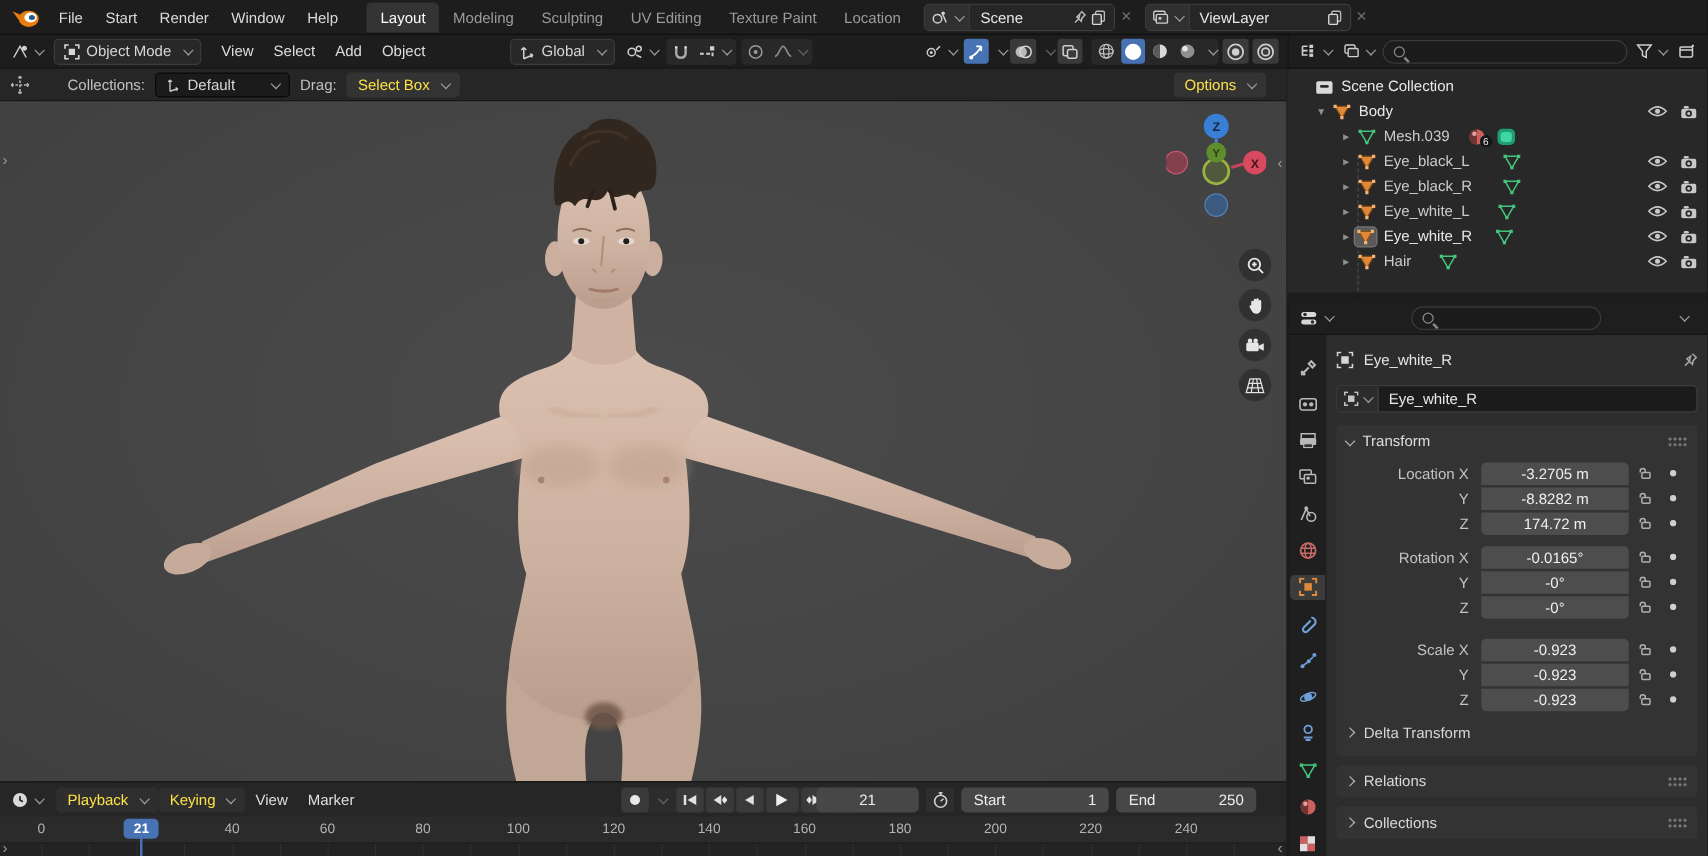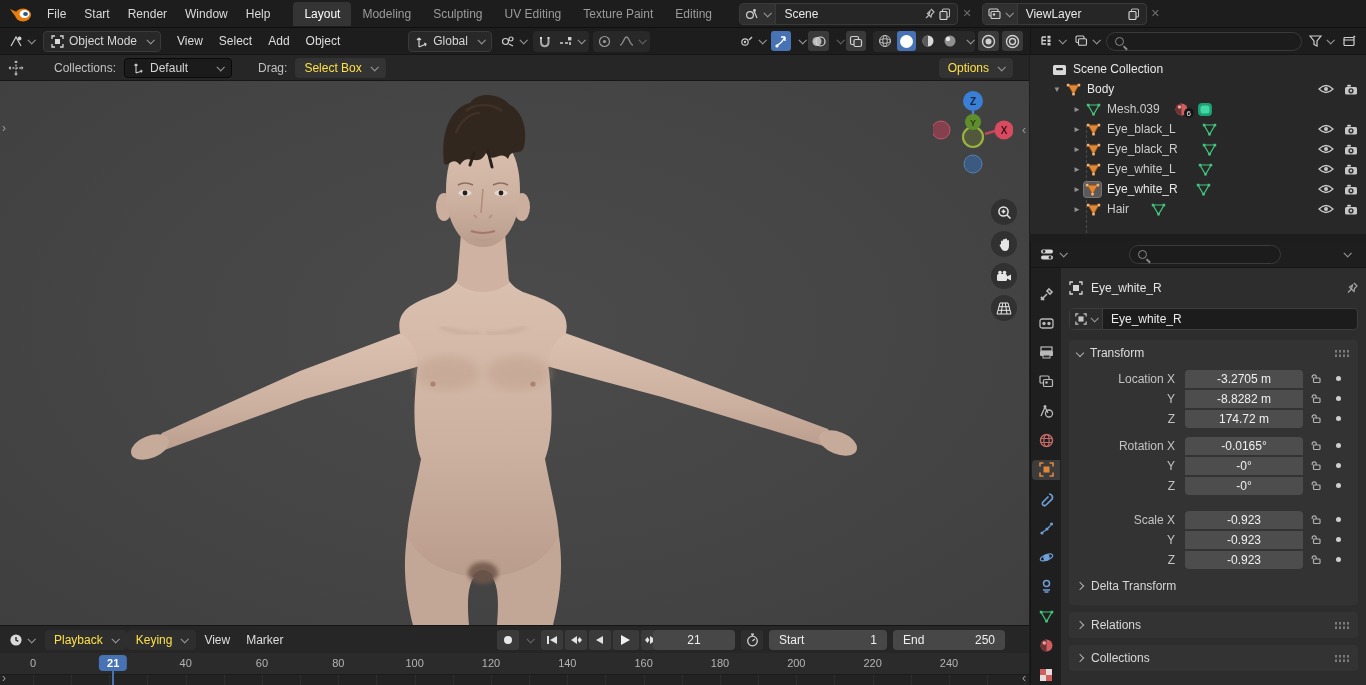--- a/index.html
+++ b/index.html
@@ -134,25 +134,25 @@
     <span class="menu">Start</span>
     <span class="menu">Render</span>
     <span class="menu">Window</span>
     <span class="menu">Help</span>
     <div class="tabs" style="width:440px;">
       <span class="tab active">Layout</span>
       <span class="tab">Modeling</span>
       <span class="tab">Sculpting</span>
       <span class="tab">UV Editing</span>
       <span class="tab">Texture Paint</span>
-      <span class="tab">Editing</span>
+      <span class="tab">Location</span>
       <span class="tab">Animation</span>
 
     </div>
-    <div class="idblock" style="width:219px;">
+    <div class="idblock" style="width:153px;">
       <span class="dd">
         <svg width="14" height="12" viewBox="0 0 14 12">
             <circle cx="5" cy="7" r="3.4" fill="none" stroke="#cfcfcf" stroke-width="1.2"></circle>
             <path d="M9 3 L12 10" stroke="#cfcfcf" stroke-width="1.2"></path>
             <circle cx="9.5" cy="2.5" r="1.4" fill="#cfcfcf"></circle>
           </svg>
         <span class="chev"></span>
       </span>
       <span class="name" style="flex:1;">Scene</span>
       <span class="trail">
@@ -329,21 +329,21 @@
           <path d="M8 1 L8 15 M1 8 L15 8 M8 1 L6.5 3 M8 1 L9.5 3 M8 15 L6.5 13 M8 15 L9.5 13 M1 8 L3 6.5 M1 8 L3 9.5 M15 8 L13 6.5 M15 8 L13 9.5" stroke="#b5b5b5" stroke-width="1.3" fill="none" stroke-dasharray="2 1.4"></path>
         </svg>
       <span class="lbl" style="margin-left:22px;">Collections:</span>
       <div class="ddark" style="width:108px;align-items:center;">
         <svg width="11" height="12" viewBox="0 0 11 12">
             <path d="M3 11 V2 M3 2 L1.5 3.5 M3 2 L4.5 3.5 M3 11 L9 9 M7.5 8 L9 9 L8.2 10.6" fill="none" stroke="#c8c8c8" stroke-width="1.1"></path>
           </svg>
         <span style="flex:1;">Default</span>
         <span class="chev"></span>
       </div>
-      <span class="lbl" style="margin-left:18px;">Drag:</span>
+      <span class="lbl" style="">Drag:</span>
       <div class="dbtn">
         <span>Select Box</span>
         <span class="chev"></span>
       </div>
       <div class="dbtn" style="margin-left:auto; margin-right:8px;">
         <span>Options</span>
         <span class="chev"></span>
       </div>
     </div>
 

